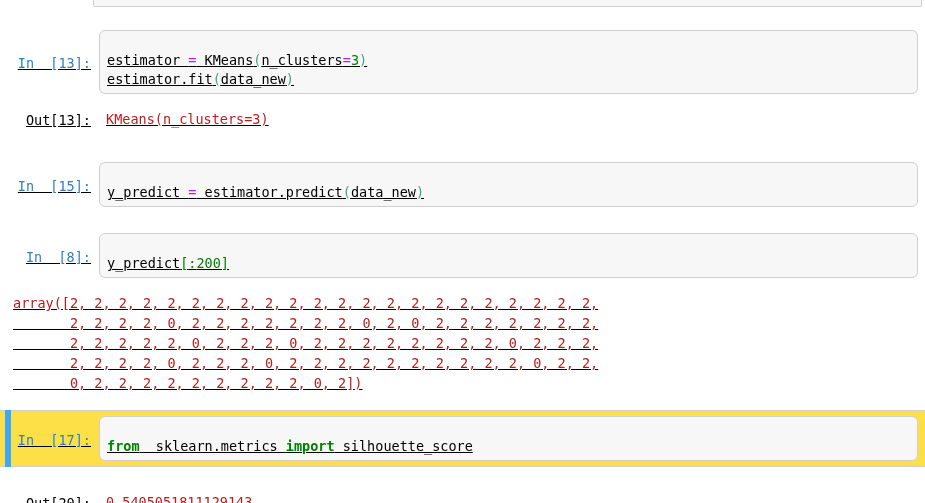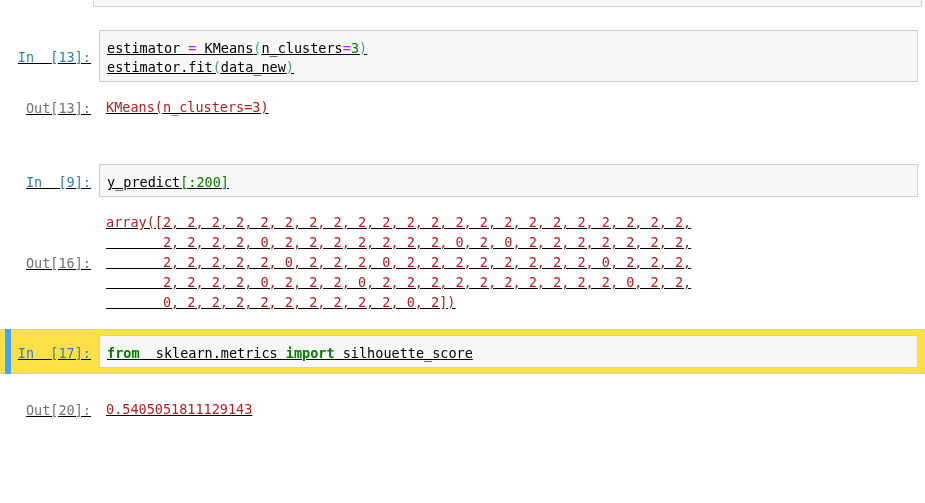--- a/index.html
+++ b/index.html
@@ -59,30 +59,30 @@
     padding-right: 8px;
     padding-top: 3px;
     font-family: "DejaVu Sans Mono", "Liberation Mono", monospace;
     font-size: 13.5px;
     line-height: 19px;
     white-space: pre;
     color: #307fc1;
     user-select: none;
   }
   .prompt.in  { color: #307fc1; }
-  .prompt.out { color: #737373; }
+  .prompt.out { color: #000000; }
 
   
   .input-box {
     flex: 1 1 auto;
     box-sizing: border-box;
     background: #f7f7f7;
     border: 1px solid #cfcfcf;
-    border-radius: 0;
-    padding: 8px 6px 4px 7px;
+    border-radius: 6px;
+    padding: 20px 6px 4px 7px;
     margin-right: 3px;
     min-height: 19px;
   }
   .code {
     font-family: "DejaVu Sans Mono", "Liberation Mono", monospace;
     font-size: 13.5px;
     line-height: 19px;
     color: #000000;
     white-space: pre;
     margin: 0;
@@ -157,32 +157,37 @@
 
   <div class="cell">
     <div class="prompt out">Out[13]:</div>
     <div class="output-box">
       <div class="out-text">KMeans(n_clusters=3)</div>
     </div>
   </div>
 
   <div class="spacer-18"></div>
 
+  <div class="cell">
+    <div class="prompt in">In  [15]:</div>
+    <div class="input-box">
+      <div class="code"><span>y_predict </span><span class="op">=</span><span> estimator.predict</span><span class="punc">(</span><span>data_new</span><span class="punc">)</span></div>
+    </div>
+  </div>
 
   <div class="spacer-14"></div>
 
   <div class="cell">
-    <div class="prompt in">In  [9]:</div>
+    <div class="prompt in">In  [8]:</div>
     <div class="input-box">
       <div class="code"><span>y_predict</span><span class="brk">[</span><span class="brk">:</span><span class="num">200</span><span class="brk">]</span></div>
     </div>
   </div>
 
   <div class="cell">
-    <div class="prompt out">Out[16]:</div>
     <div class="output-box">
       <div class="out-text">array([2, 2, 2, 2, 2, 2, 2, 2, 2, 2, 2, 2, 2, 2, 2, 2, 2, 2, 2, 2, 2, 2,
        2, 2, 2, 2, 0, 2, 2, 2, 2, 2, 2, 2, 0, 2, 0, 2, 2, 2, 2, 2, 2, 2,
        2, 2, 2, 2, 2, 0, 2, 2, 2, 0, 2, 2, 2, 2, 2, 2, 2, 2, 0, 2, 2, 2,
        2, 2, 2, 2, 0, 2, 2, 2, 0, 2, 2, 2, 2, 2, 2, 2, 2, 2, 2, 0, 2, 2,
        0, 2, 2, 2, 2, 2, 2, 2, 2, 2, 0, 2])</div>
     </div>
   </div>
 
   <div class="spacer-8"></div>

